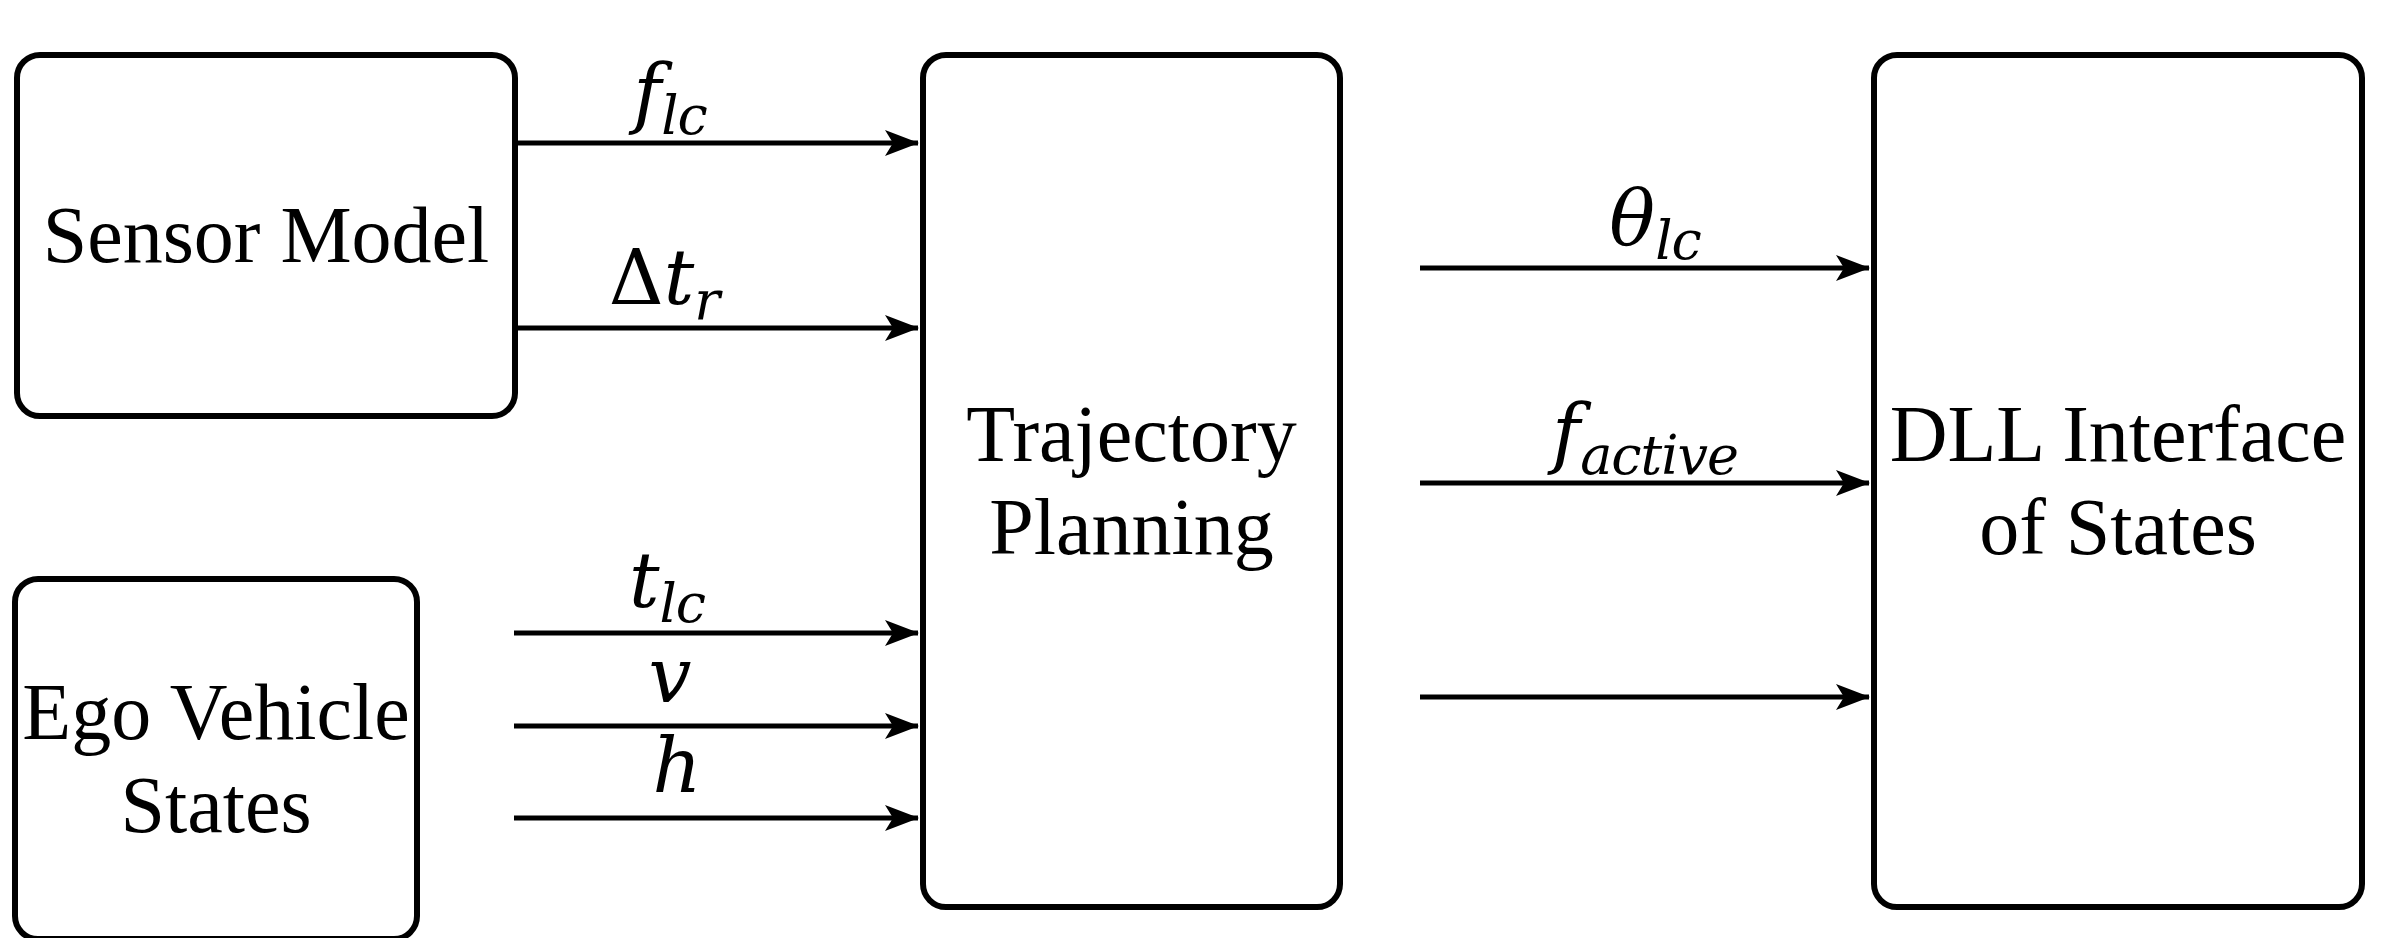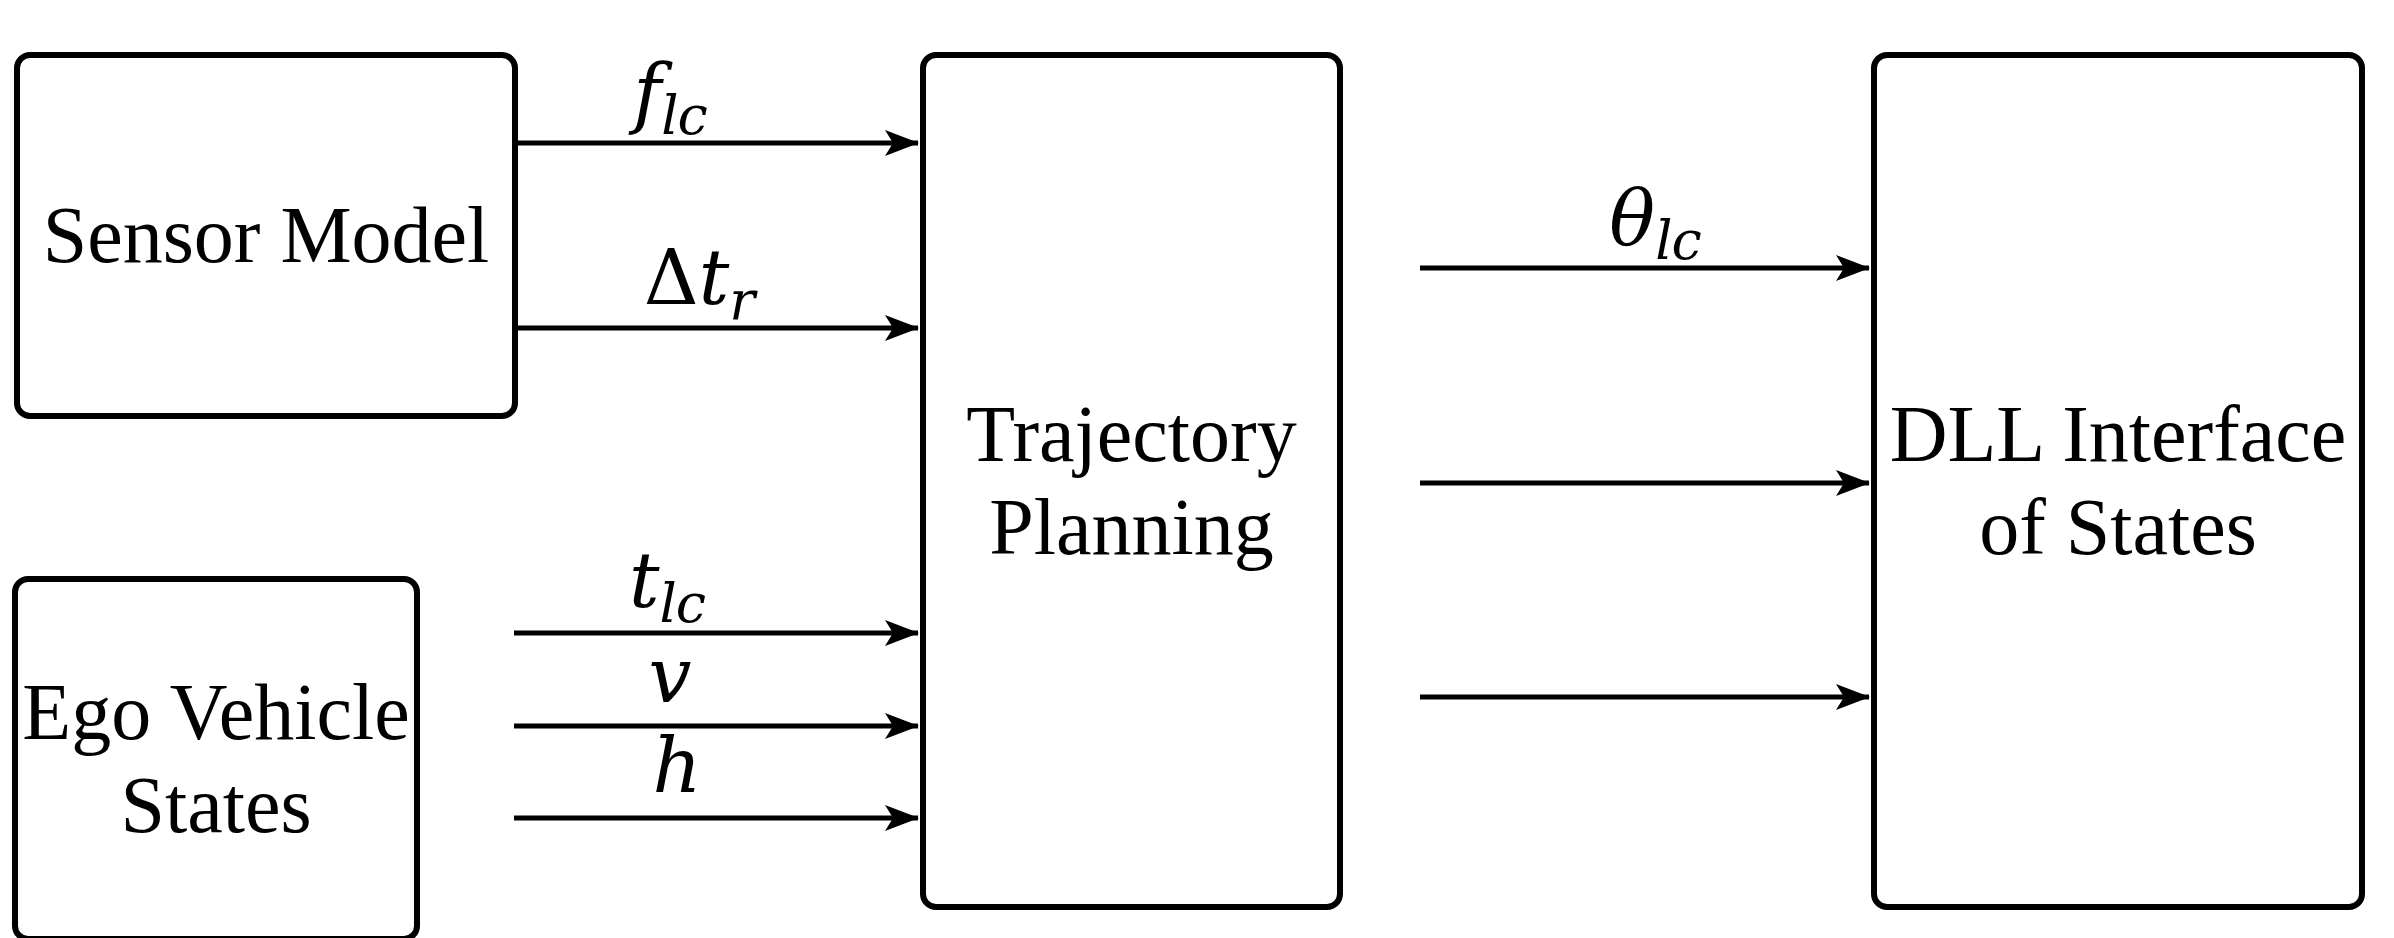--- a/index.html
+++ b/index.html
@@ -20,21 +20,21 @@
     position: absolute;
     left: 0;
     top: 0;
     width: 2394px;
     height: 938px;
   }
   .box {
     position: absolute;
     box-sizing: border-box;
     border: 6px solid #000000;
-    border-radius: 16px;
+    border-radius: 26px;
     background: #ffffff;
     display: flex;
     align-items: center;
     justify-content: center;
   }
   .box-label {
     font-size: 80px;
     line-height: 1.16;
     text-align: center;
     white-space: pre-line;
@@ -59,21 +59,21 @@
   .math-label .prefix {
     font-style: normal;
   }
   .math-label .sub {
     font-size: 54px;
     position: relative;
     top: 15px;
     letter-spacing: -1px;
   }
   #label-f-lc        { left: 670px;  bottom: 807px; }
-  #label-delta-t-r   { left: 699px;  bottom: 622px; margin-top: 28px; }
+  #label-delta-t-r   { left: 664px;  bottom: 622px; margin-top: 28px; }
   #label-t-lc        { left: 667px;  bottom: 319px; }
   #label-v           { left: 670px;  bottom: 224px; }
   #label-h           { left: 677px;  bottom: 134px; }
   #label-theta-lc    { left: 1655px; bottom: 682px; }
   #label-f-active    { left: 1645px; bottom: 467px; }
   #label-f-direction { left: 1630px; bottom: 253px; }
 </style>
 </head>
 <body>
 
@@ -133,15 +133,18 @@
   </div>
 
   <div class="math-label" id="label-h">
     <span class="prefix"></span><span class="main">h</span><span class="sub"></span>
   </div>
 
   <div class="math-label" id="label-theta-lc">
     <span class="prefix"></span><span class="main">θ</span><span class="sub">lc</span>
   </div>
 
+  <div class="math-label" id="label-f-active">
+    <span class="prefix"></span><span class="main">f</span><span class="sub">active</span>
+  </div>
 
 
 </div>
 
 </body></html>

